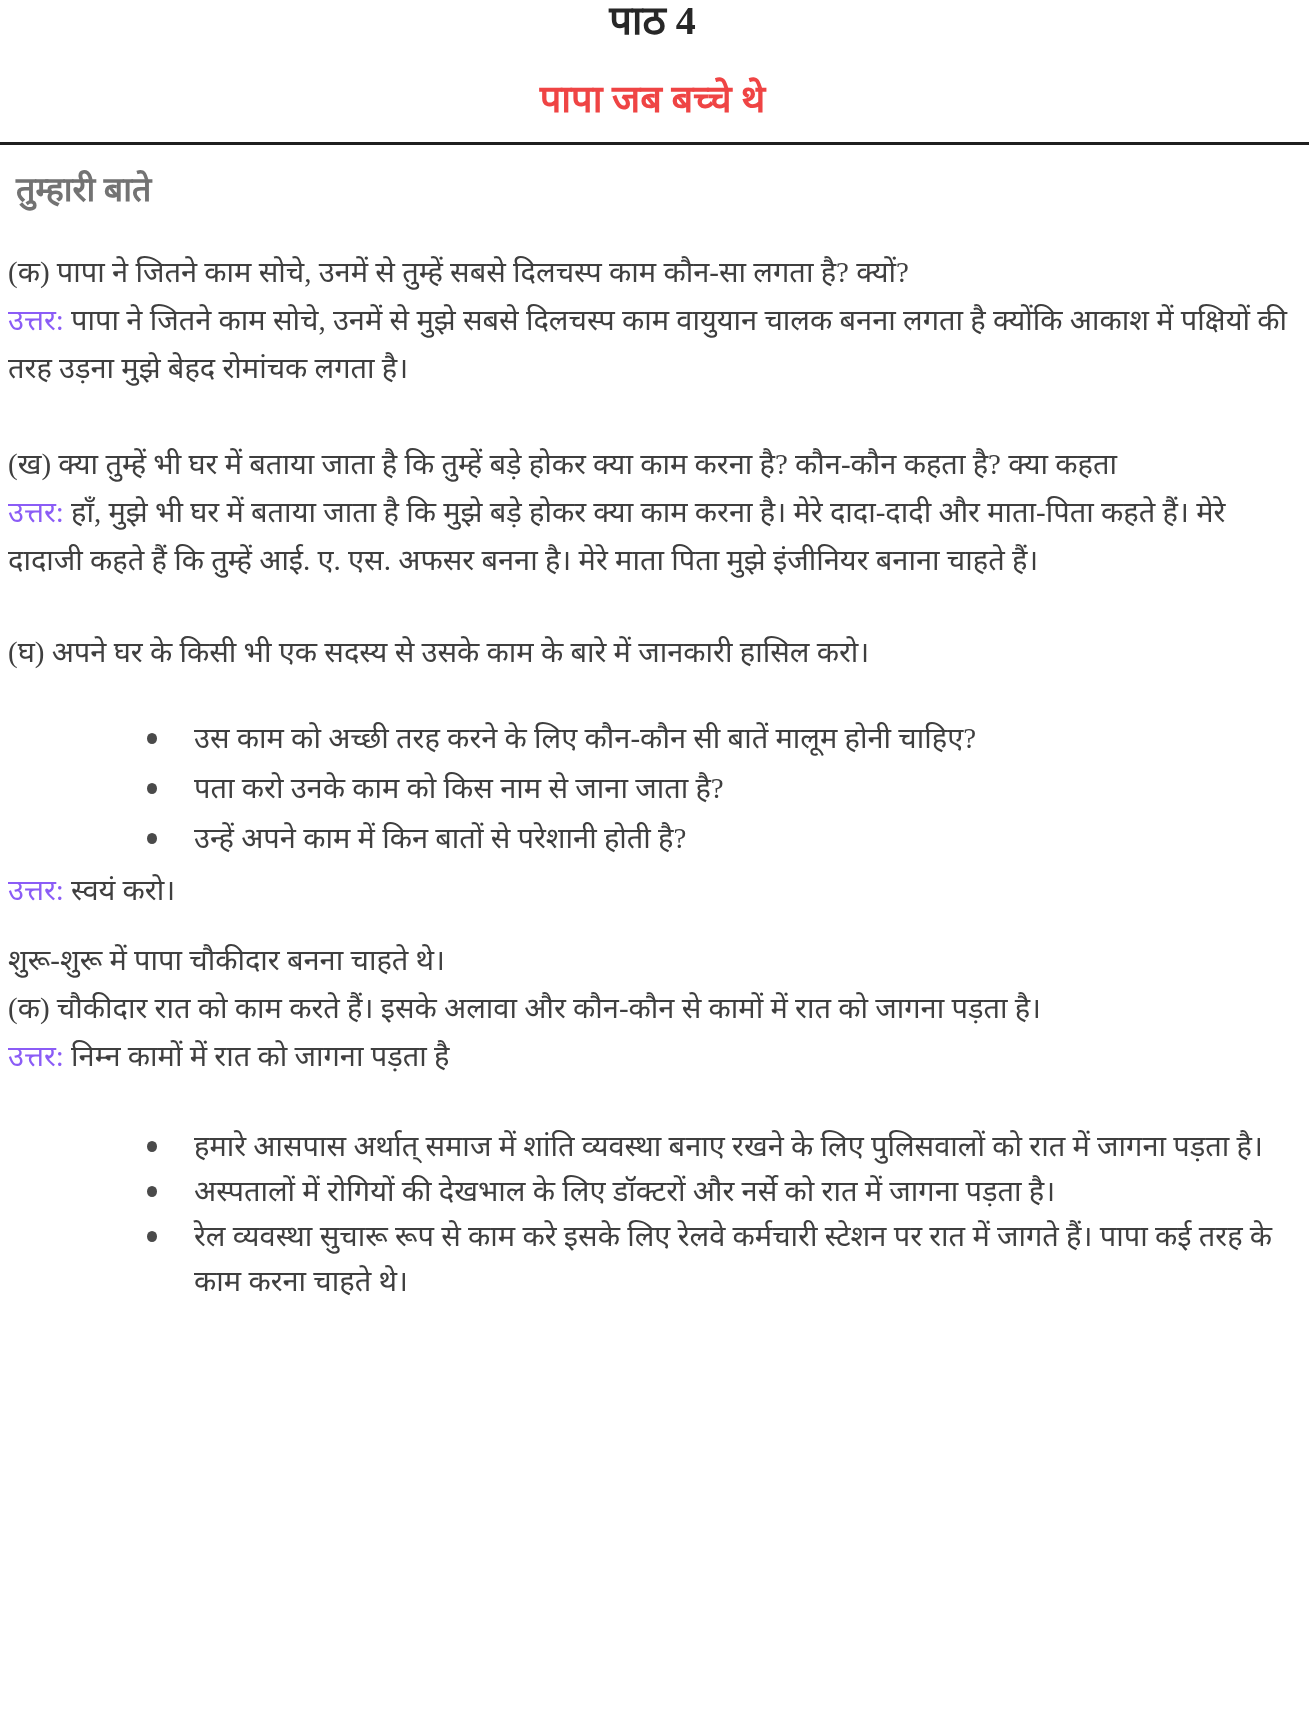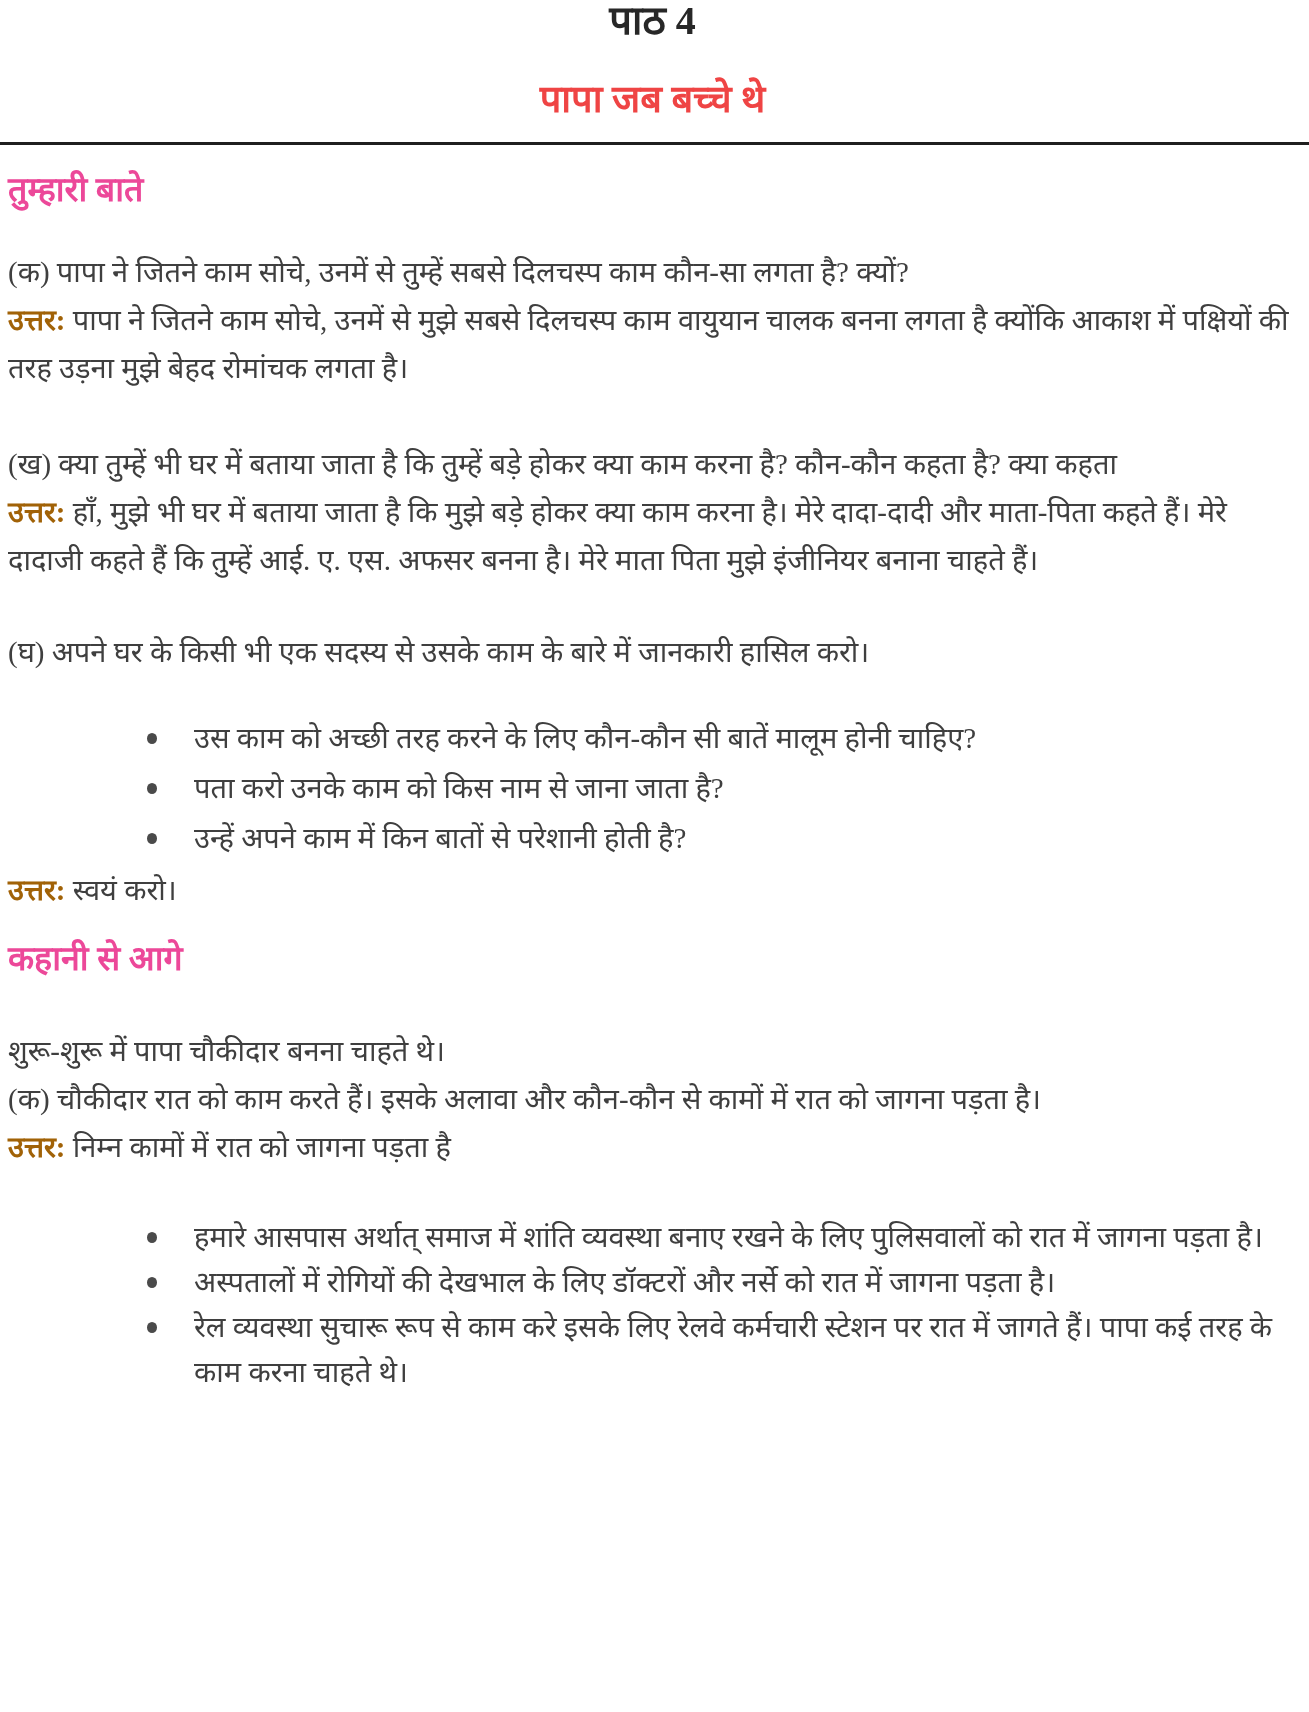--- a/index.html
+++ b/index.html
@@ -37,37 +37,37 @@
   }
   hr.divider {
     border: none;
     border-top: 3px solid #1f1f1f;
     margin: 14px -12px 0 -8px;
   }
   h3.section-heading {
     font-size: 34px;
     line-height: 45px;
     font-weight: 700;
-    color: #ec4899;
-    margin: 22px 0 0 0;
+    color: #737373;
+    margin: 22px 0 0 8px;
   }
   h3.mb-h3-1 { margin-bottom: 36px; }
   h3.mb-h3-2 { margin-bottom: 46px; }
   p { margin: 0; }
   .qa-block { margin: 0; }
   .mb-ka    { margin-bottom: 48px; }
   .mb-kha   { margin-bottom: 44px; }
   .mb-ga    { margin-bottom: 48px; }
   .mb-gha-q { margin-bottom: 40px; }
   .mb-ul1   { margin-bottom: 36px; }
   .mb-svayam{ margin-bottom: 22px; }
   .mb-intro { margin-bottom: 44px; }
   strong.ans-label {
-    font-weight: 700;
-    color: #a16207;
+    font-weight: 400;
+    color: #8b5cf6;
   }
   ul.bullets {
     list-style: none;
     margin: 0;
     padding: 0 0 0 186px;
   }
   ul.bullets li {
     position: relative;
     line-height: 45px;
     margin: 0 0 5px 0;
@@ -112,21 +112,20 @@
     <ul class="bullets mb-ul1">
       <li>उस काम को अच्छी तरह करने के लिए कौन-कौन सी बातें मालूम होनी चाहिए?</li>
       <li>पता करो उनके काम को किस नाम से जाना जाता है?</li>
       <li>उन्हें अपने काम में किन बातों से परेशानी होती है?</li>
     </ul>
 
     <p class="a mb-svayam"><strong class="ans-label">उत्तर:</strong> <span>स्वयं करो।</span></p>
   </section>
 
   <section>
-    <h3 class="section-heading mb-h3-2">कहानी से आगे</h3>
 
     <div class="qa-block mb-intro">
       <p>शुरू-शुरू में पापा चौकीदार बनना चाहते थे।</p>
       <p class="q">(क) चौकीदार रात को काम करते हैं। इसके अलावा और कौन-कौन से कामों में रात को जागना पड़ता है।</p>
       <p class="a"><strong class="ans-label">उत्तर:</strong> <span>निम्न कामों में रात को जागना पड़ता है</span></p>
     </div>
 
     <ul class="bullets tight">
       <li>हमारे आसपास अर्थात् समाज में शांति व्यवस्था बनाए रखने के लिए पुलिसवालों को रात में जागना पड़ता है।</li>
       <li>अस्पतालों में रोगियों की देखभाल के लिए डॉक्टरों और नर्से को रात में जागना पड़ता है।</li>

